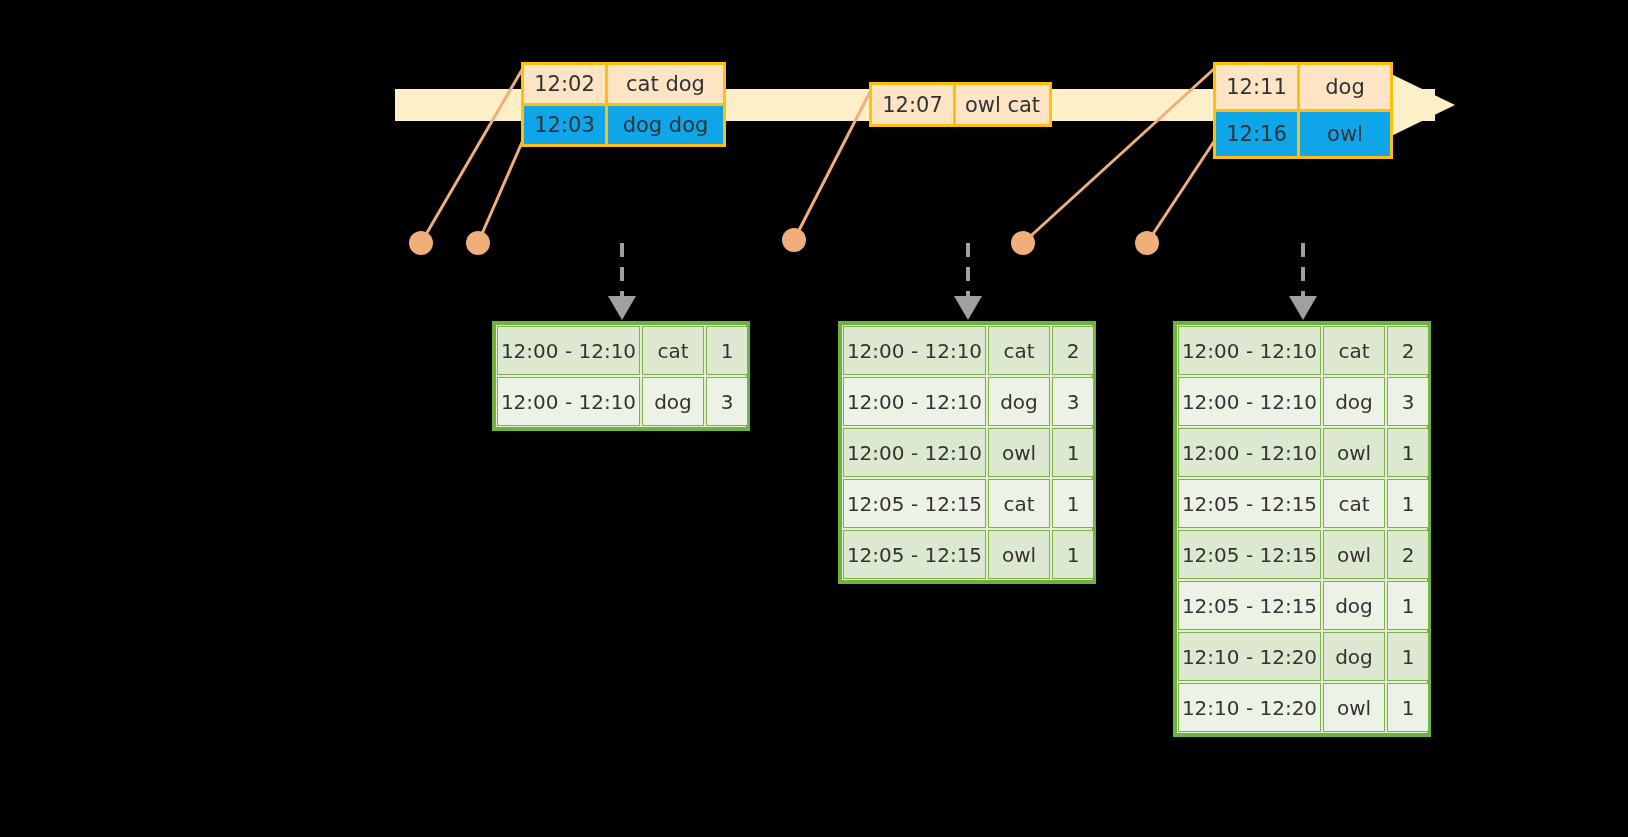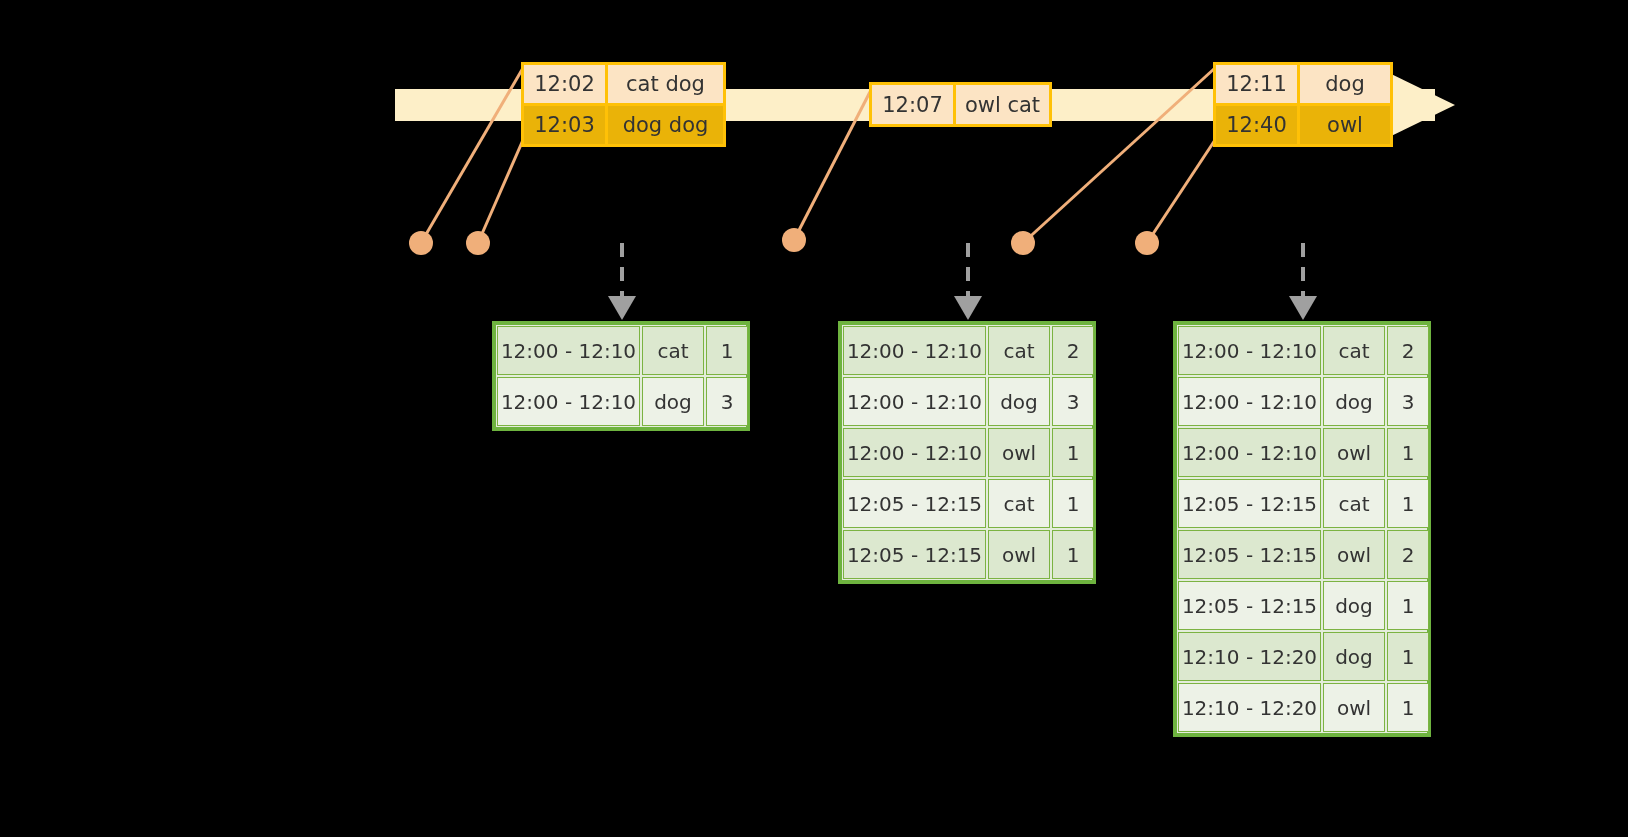--- a/index.html
+++ b/index.html
@@ -45,21 +45,21 @@
     justify-content: center;
     font-size: 21px;
     color: #333333;
     white-space: nowrap;
     padding: 0 8px;
     box-sizing: border-box;
   }
   .event-cell.time { width: 84px; flex: 0 0 84px; border-right: 3px solid #FFC107; }
   .event-cell.words { flex: 1 1 auto; }
   .shade-dark  { background: #FCE4C4; }
-  .shade-light { background: #eab308; }
+  .shade-light { background: #0ea5e9; }
 
   
   .result-table {
     position: absolute;
     border: 4px solid #6EB33F;
     box-sizing: border-box;
     background: #E4EDDB;
     z-index: 3;
   }
   .res-row {
@@ -143,27 +143,27 @@
     </div>
   </div>
 
   <div class="event-box" style="left:869px; top:82px; width:183px; height:45px;">
     <div class="event-row">
       <div class="event-cell time shade-dark">12:07</div>
       <div class="event-cell words shade-dark">owl cat</div>
     </div>
   </div>
 
-  <div class="event-box" style="left:1213px; top:62px; width:180px; height:85px;">
+  <div class="event-box" style="left:1213px; top:62px; width:180px; height:97px;">
     <div class="event-row">
       <div class="event-cell time shade-dark">12:11</div>
       <div class="event-cell words shade-dark">dog</div>
     </div>
     <div class="event-row">
-      <div class="event-cell time shade-light">12:40</div>
+      <div class="event-cell time shade-light">12:16</div>
       <div class="event-cell words shade-light">owl</div>
     </div>
   </div>
 
   <div class="result-table" style="left:492px; top:321px; width:258px;">
     <div class="res-row">
       <div class="res-cell range rs-dark">12:00 - 12:10</div>
       <div class="res-cell word rs-dark">cat</div>
       <div class="res-cell count rs-dark">1</div>
     </div>

